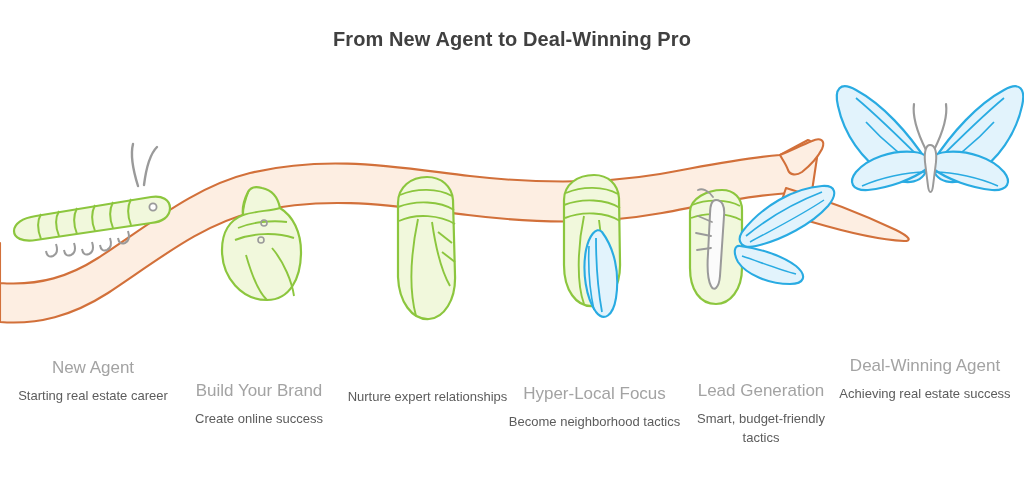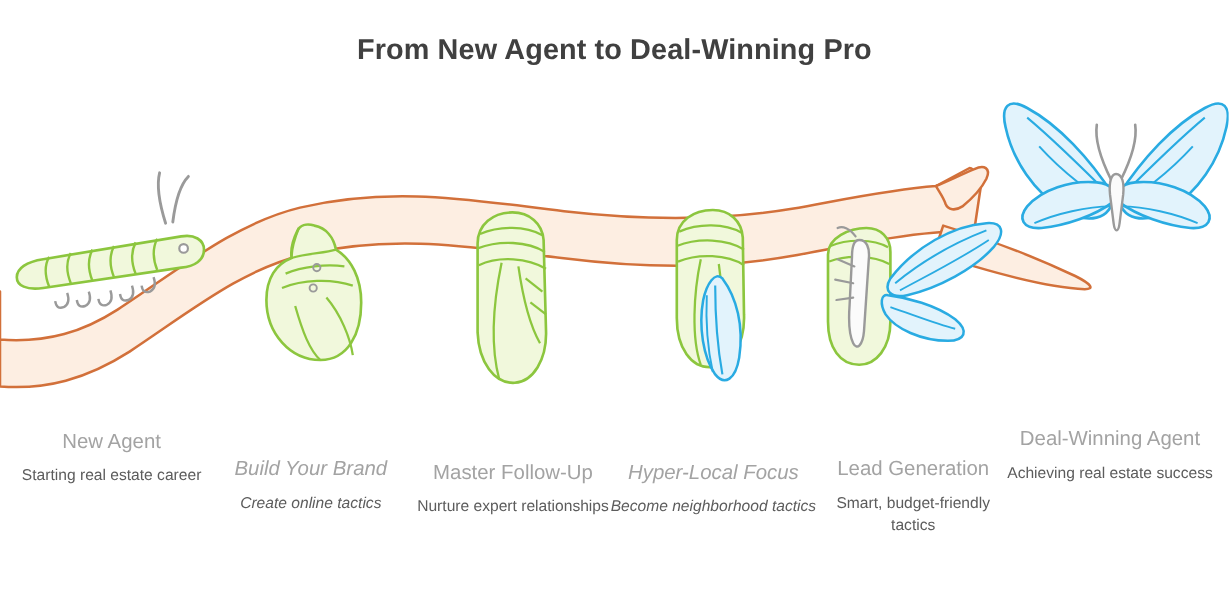--- a/index.html
+++ b/index.html
@@ -13,21 +13,21 @@
   #infographic {
     position:relative;
     width:1024px;
     height:501px;
   }
   #title {
     position:absolute;
     left:0; top:28px;
     width:1024px;
     text-align:center;
-    font-size:24px;
+    font-size:20px;
     font-weight:bold;
     color:#404040;
     letter-spacing:0.1px;
   }
   #scene {
     position:absolute;
     left:0; top:0;
     width:1024px; height:501px;
   }
   .stage-label {
@@ -271,31 +271,30 @@
                C 924 152 926 145 930 145 Z" fill="#fbfbfb" stroke="#9a9a9a" stroke-width="2"></path>
     </g>
 
   </svg>
 
   <div class="stage-label" style="left:-2px; top:355px; width:190px;">
     <div class="stage-title">New Agent</div>
     <div class="stage-desc">Starting real estate career</div>
   </div>
 
-  <div class="stage-label" style="left:174px; top:378px; width:170px;font-style:italic;">
+  <div class="stage-label" style="left:174px; top:378px; width:170px;">
     <div class="stage-title">Build Your Brand</div>
-    <div class="stage-desc">Create online tactics</div>
+    <div class="stage-desc">Create online success</div>
   </div>
 
   <div class="stage-label" style="left:340px; top:381px; width:175px;">
-    <div class="stage-title">Master Follow-Up</div>
     <div class="stage-desc">Nurture expert relationships</div>
   </div>
 
-  <div class="stage-label" style="left:502px; top:381px; width:185px;font-style:italic;">
+  <div class="stage-label" style="left:502px; top:381px; width:185px;">
     <div class="stage-title">Hyper-Local Focus</div>
     <div class="stage-desc">Become neighborhood tactics</div>
   </div>
 
   <div class="stage-label" style="left:830px; top:353px; width:190px;">
     <div class="stage-title">Deal-Winning Agent</div>
     <div class="stage-desc">Achieving real estate success</div>
   </div>
 
   <div class="stage-label" style="left:681px; top:378px; width:160px;">

